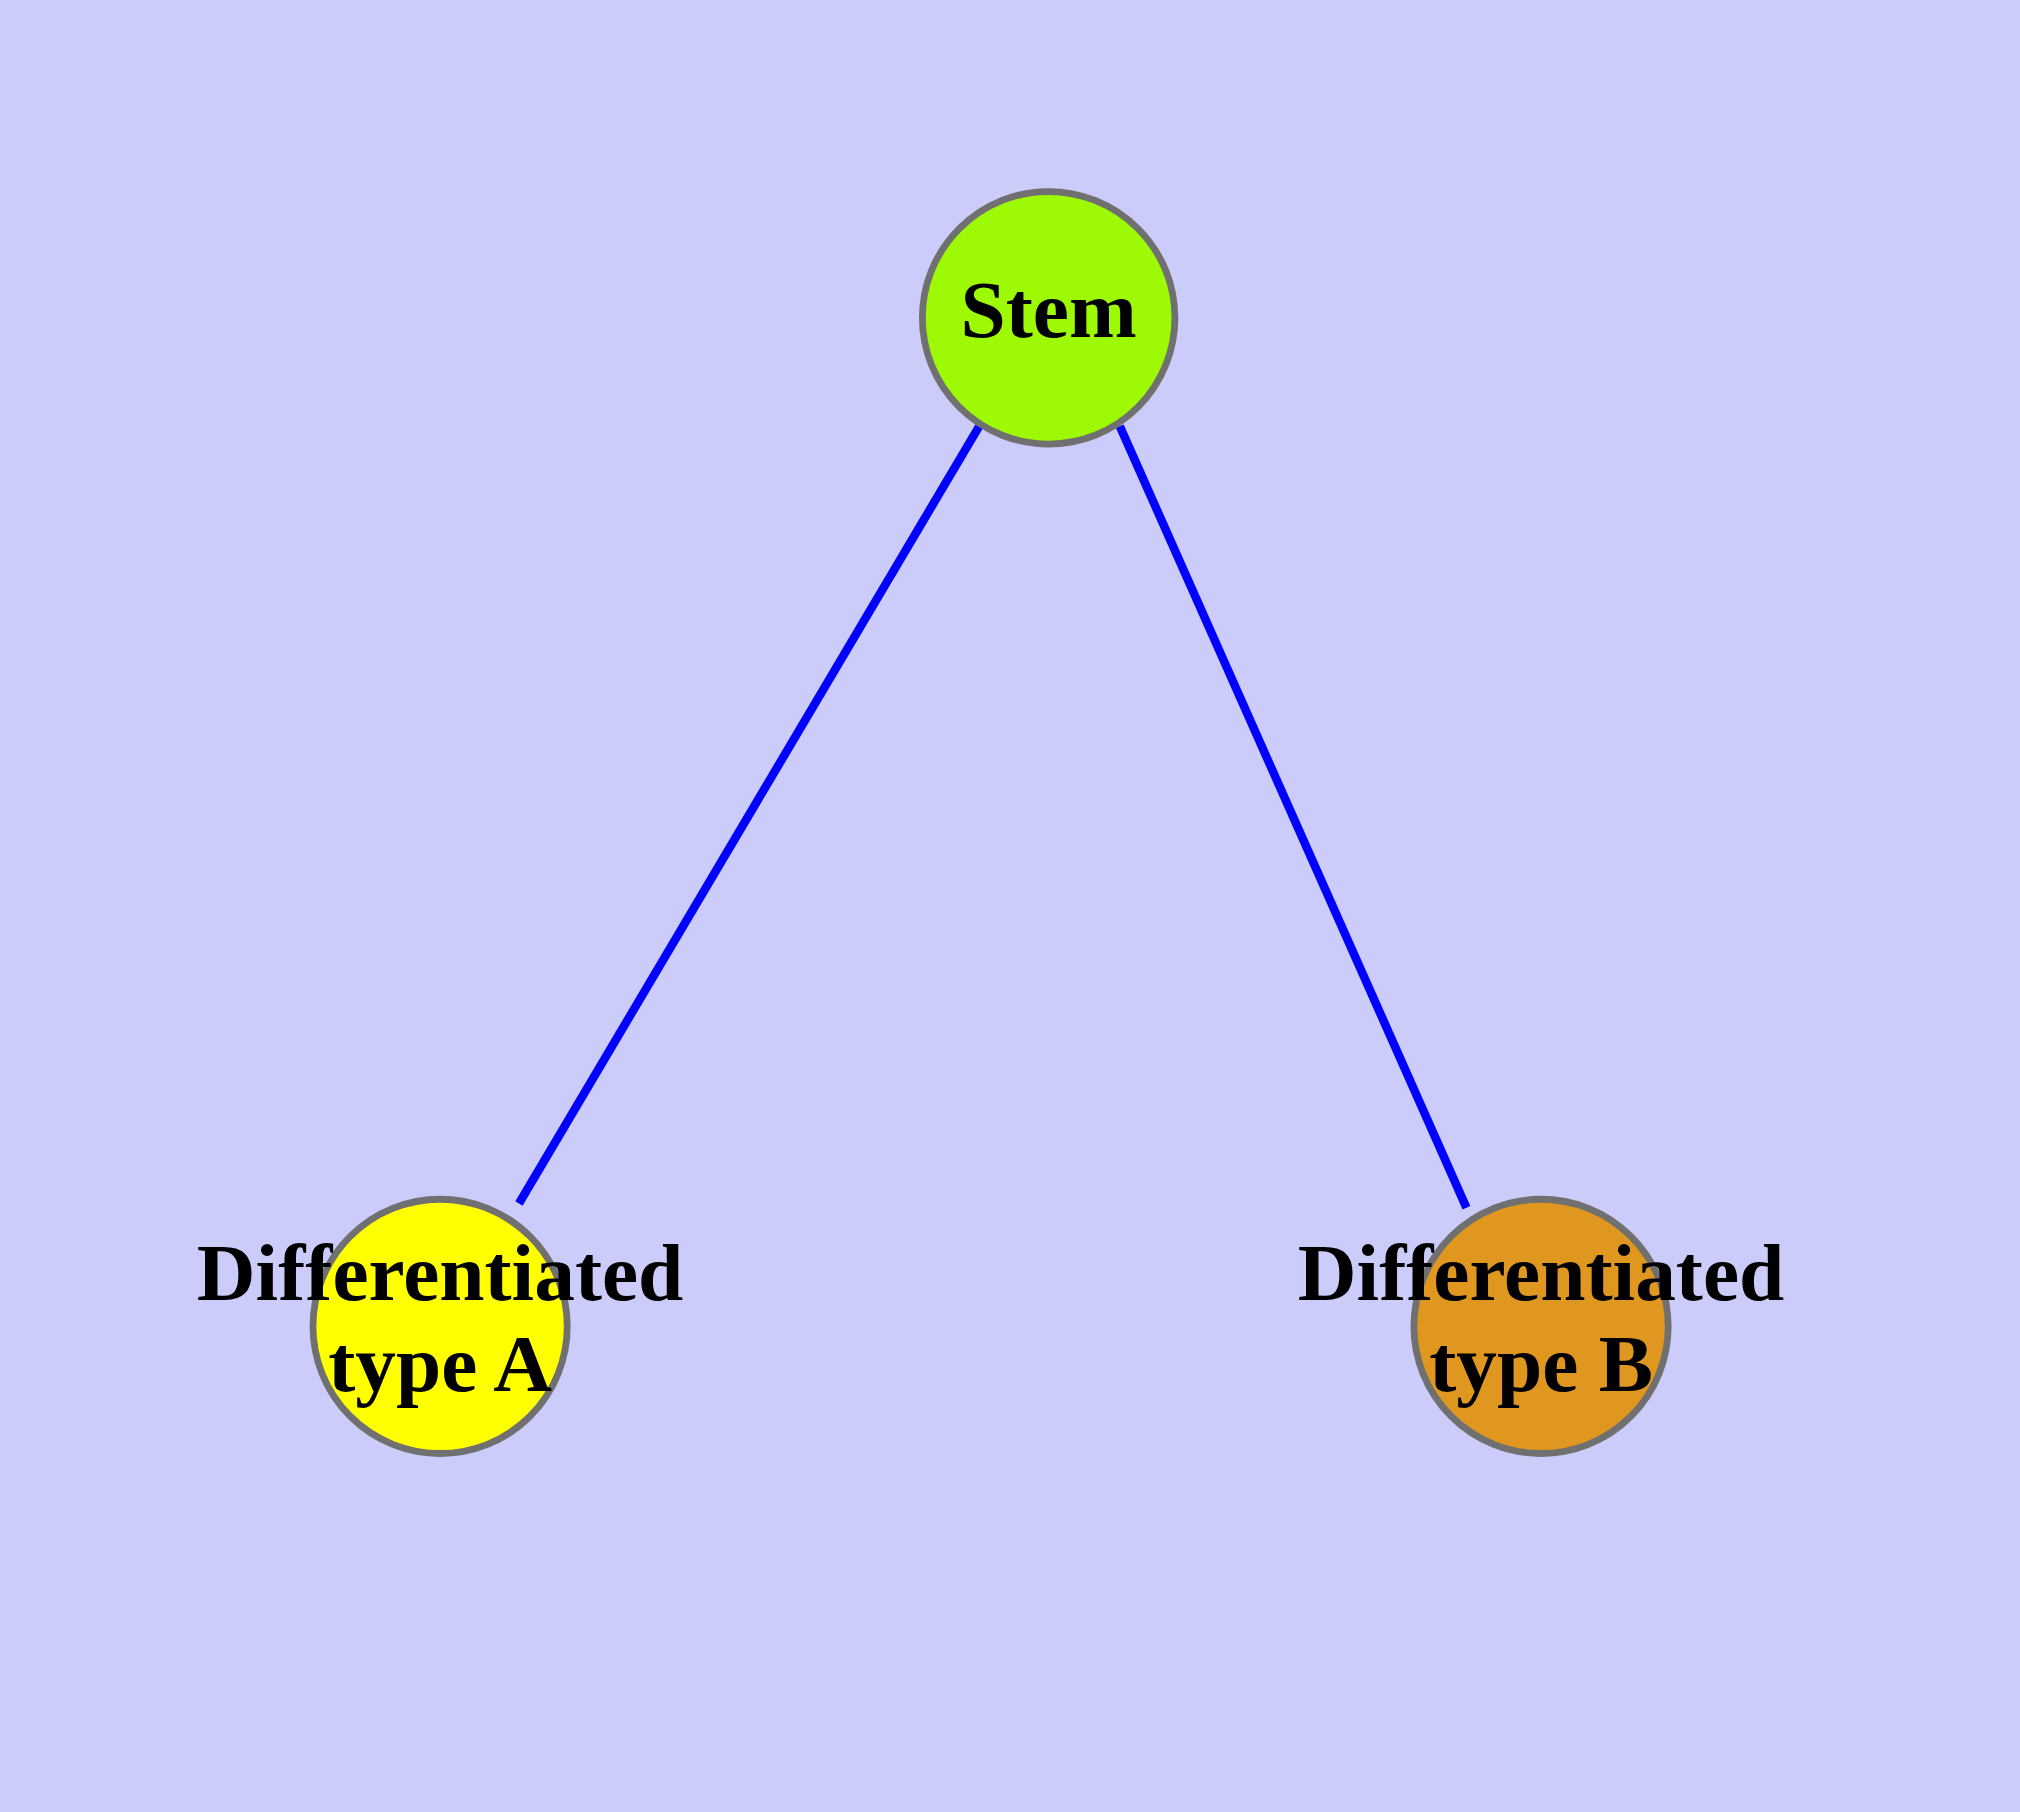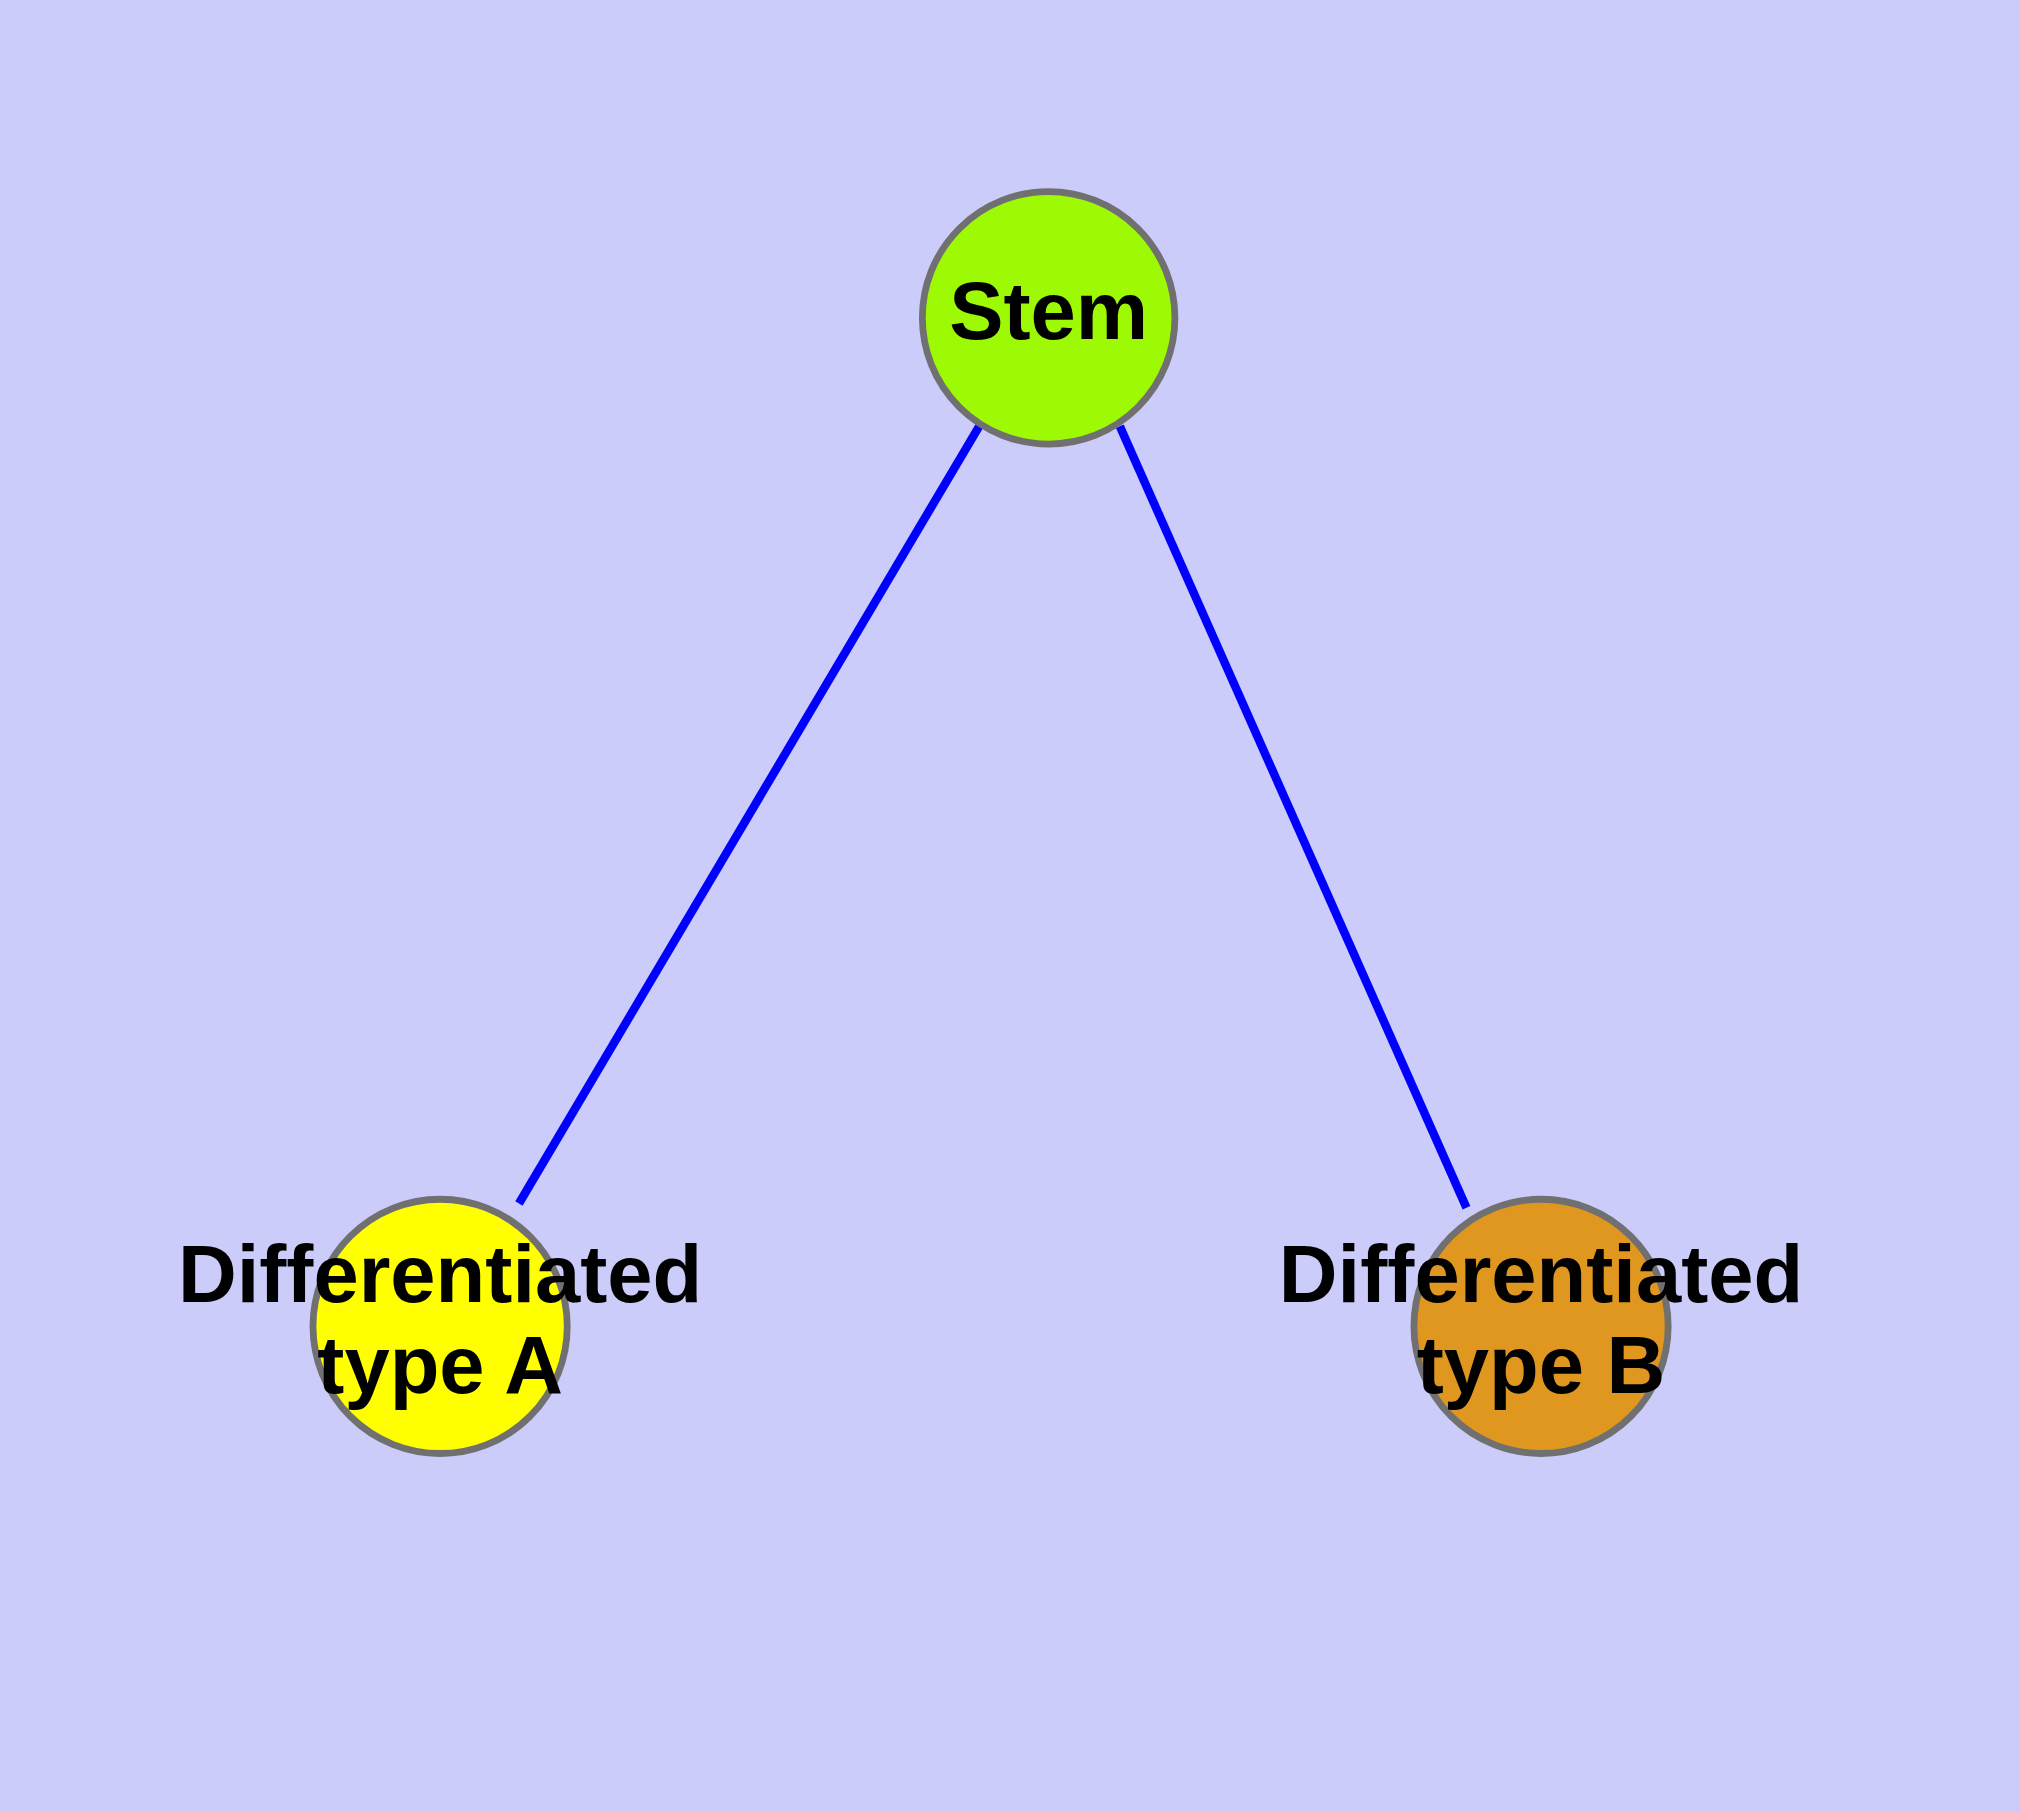--- a/index.html
+++ b/index.html
@@ -6,21 +6,21 @@
   html, body {
     margin: 0;
     padding: 0;
     background: #ffffff;
   }
   #canvas {
     position: relative;
     width: 2021px;
     height: 1812px;
     overflow: hidden;
-    font-family: Liberation Sans, sans-serif;
+    font-family: Liberation Serif, serif;
     text-align: right;
   }
   #graph-svg {
     position: absolute;
     top: 0;
     left: 0;
     width: 2021px;
     height: 1812px;
     display: block;
   }

